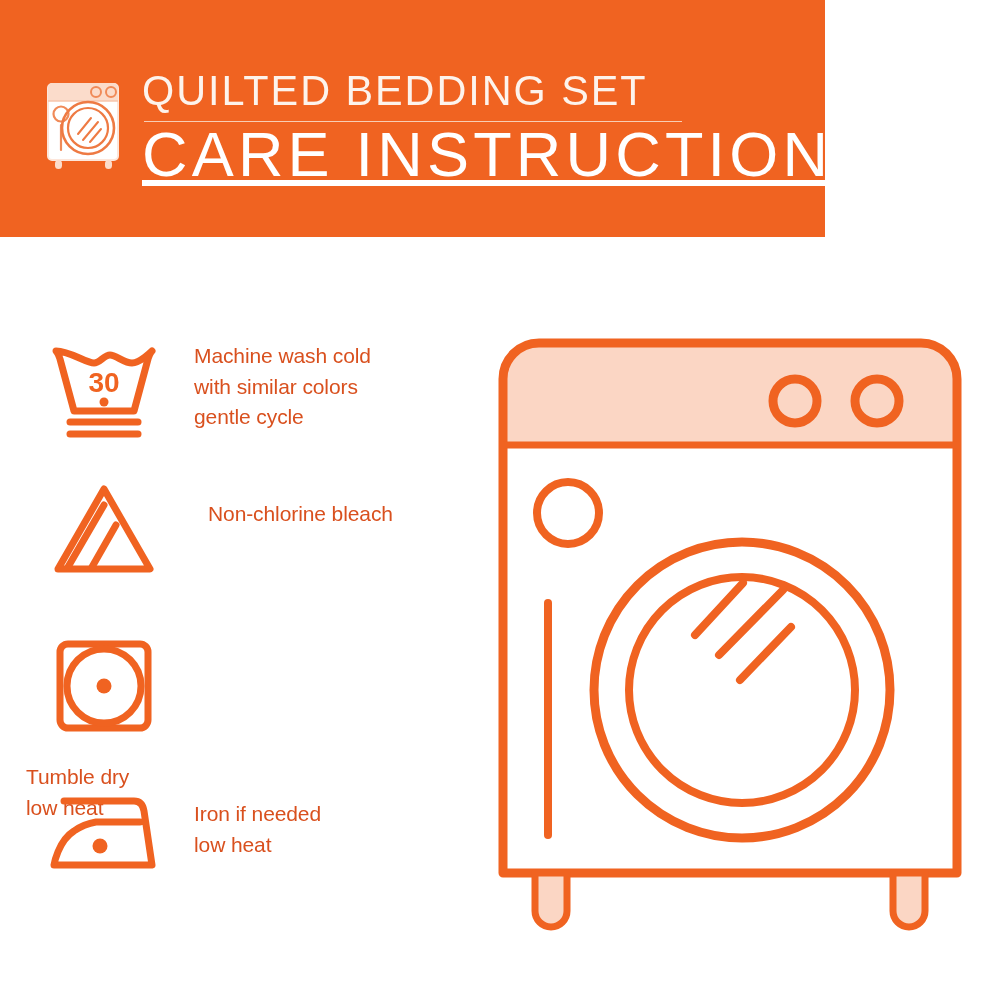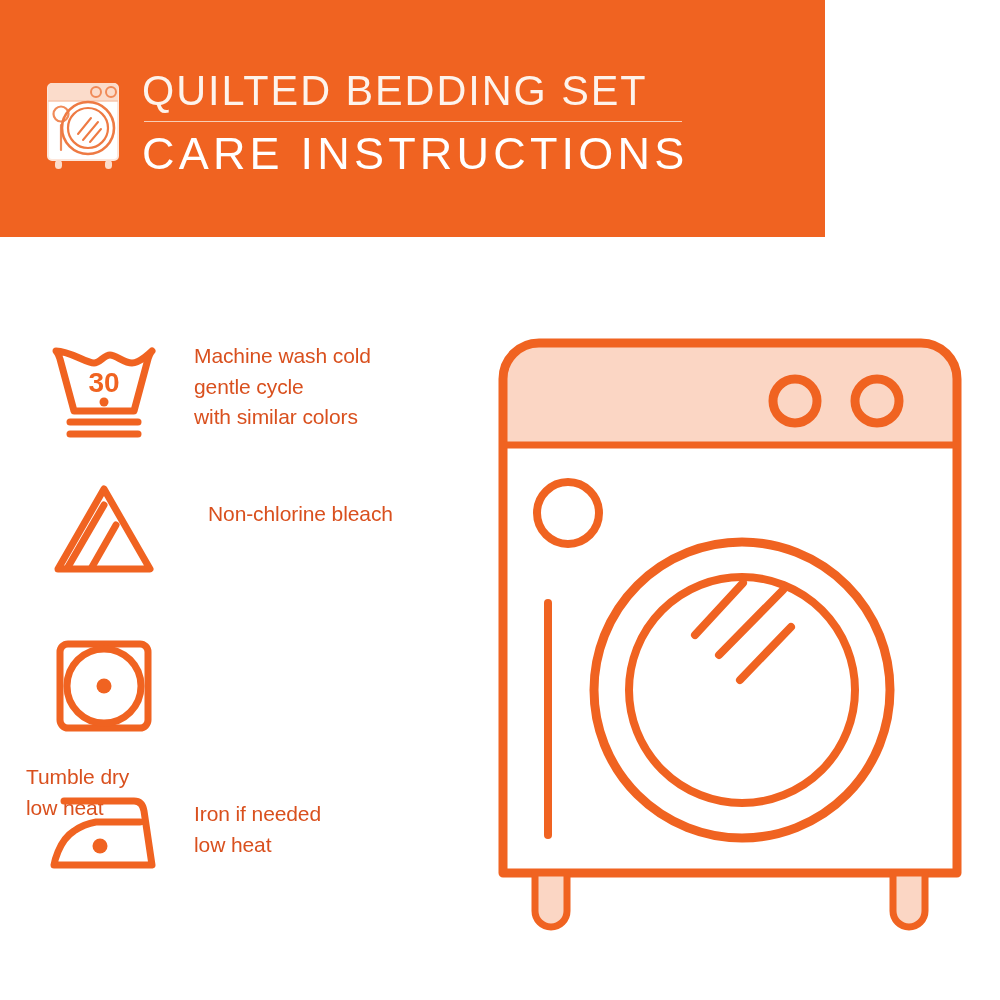--- a/index.html
+++ b/index.html
@@ -56,25 +56,26 @@
   }
   .title-divider {
     width: 538px;
     height: 1px;
     background: #F8CDB4;
     margin: 7px 0 4px 2px;
   }
   .title-line2 {
     color: #ffffff;
     font-family: "Liberation Sans", sans-serif;
-    font-size: 45px;
+    font-size: 63px;
     font-weight: 400;
     letter-spacing: 4.2px;
     line-height: 56px;
     white-space: nowrap;
+    text-decoration: underline;
   }
 
   
   .care-list {
     position: absolute;
     left: 0;
     top: 237px;
     width: 480px;
   }
   .care-row {
@@ -173,22 +174,22 @@
 
             <line x1="30" y1="85" x2="98" y2="85"></line>
             <line x1="30" y1="97" x2="98" y2="97"></line>
           </g>
           <text x="64" y="55" text-anchor="middle" font-family="Liberation Sans, sans-serif" font-size="28" font-weight="bold" fill="#F06321">30</text>
           <circle cx="64" cy="65" r="4.5" fill="#F06321"></circle>
         </svg>
       </div>
       <div class="care-text">
         <span class="tline">Machine wash cold</span>
+        <span class="tline">with similar colors</span>
         <span class="tline">gentle cycle</span>
-        <span class="tline">with similar colors</span>
       </div>
     </div>
 
     <div class="care-row r1">
       <div class="care-icon">
         <svg width="128" height="108" viewBox="0 0 128 108" xmlns="http://www.w3.org/2000/svg">
           <g fill="none" stroke="#F06321" stroke-width="7" stroke-linecap="round" stroke-linejoin="round">
             <path d="M64 12 L110 92 L18 92 Z"></path>
             <line x1="64" y1="28" x2="28" y2="90"></line>
             <line x1="76" y1="48" x2="52" y2="90"></line>

